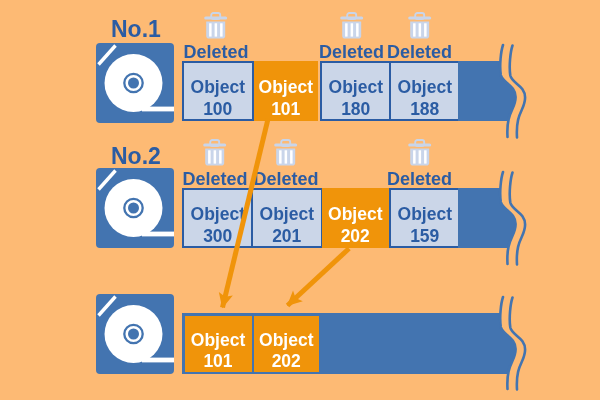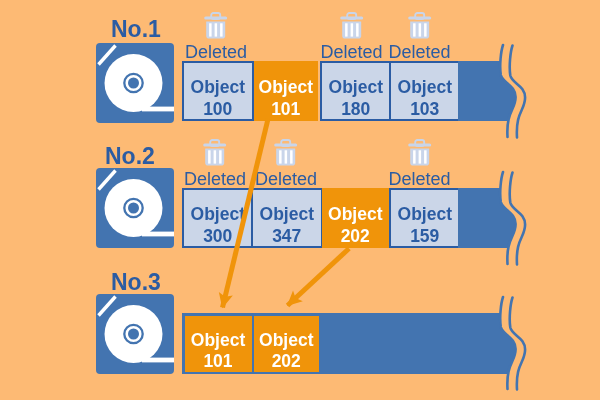--- a/index.html
+++ b/index.html
@@ -1,21 +1,21 @@
 <!DOCTYPE html>
 <html><head>
 <meta charset="utf-8">
 <style>
   html,body{margin:0;padding:0;}
   body{width:600px;height:400px;background:#ffffff;overflow:hidden;
        font-family:"Liberation Sans","DejaVu Sans",sans-serif;}
   .canvas{position:relative;width:600px;height:400px;background:#fdba74;}
   .abs{position:absolute;}
   .tape-name{font-size:23px;font-weight:bold;color:#2b5ca3;line-height:1;white-space:nowrap;}
-  .deleted-label{font-size:18px;font-weight:normal;color:#2b5ca3;line-height:1;
+  .deleted-label{font-size:18px;font-weight:bold;color:#2b5ca3;line-height:1;
                  width:90px;text-align:center;}
   .cell{box-sizing:border-box;display:flex;flex-direction:column;align-items:center;
         justify-content:center;text-align:center;font-weight:bold;font-size:17.5px;
         line-height:21.5px;padding-top:15px;}
   .cell-light{background:#cbd6e8;border:2.5px solid #2b5ca3;color:#2b5ca3;}
   .cell-orange{background:#f0940a;color:#ffffff;}
   .tail{background:#4374b0;}
   .band3{background:#4374b0;}
   svg{display:block;}
 </style>
@@ -75,33 +75,33 @@
   <div class="abs cell cell-orange" style="left:253.5px;top:61px;width:64.5px;height:60px;">
     <div>Object</div>
     <div>101</div>
   </div>
   <div class="abs cell cell-light" style="left:320px;top:61px;width:71.5px;height:60px;">
     <div>Object</div>
     <div>180</div>
   </div>
   <div class="abs cell cell-light" style="left:389px;top:61px;width:71.5px;height:60px;">
     <div>Object</div>
-    <div>103</div>
+    <div>188</div>
   </div>
   <div class="abs tail" style="left:458px;top:61px;width:35px;height:60px;"></div>
   <svg class="abs" style="left:490px;top:43px;" width="46" height="97">
       <clipPath id="torn-clip-1">
         <rect x="0" y="18" width="46" height="60"></rect>
       </clipPath>
     <use href="#torn-fill" clip-path="url(#torn-clip-1)"></use>
     <use href="#torn-curve"></use>
     <use href="#torn-curve" x="9.5" y="0.5"></use>
     </svg>
 
-  <div class="abs tape-name" style="left:105px;top:145px;">No.2</div>
+  <div class="abs tape-name" style="left:111px;top:145px;">No.2</div>
   <svg class="abs" style="left:96px;top:168px;" width="78" height="80">
       <use href="#cartridge"></use>
     </svg>
 
   <svg class="abs" style="left:203px;top:139px;" width="24" height="27">
       <use href="#trash"></use>
     </svg>
   <div class="abs deleted-label" style="left:170px;top:170px;">Deleted</div>
   <svg class="abs" style="left:274px;top:139px;" width="24" height="27">
       <use href="#trash"></use>
@@ -111,41 +111,40 @@
       <use href="#trash"></use>
     </svg>
   <div class="abs deleted-label" style="left:374.5px;top:170px;">Deleted</div>
 
   <div class="abs cell cell-light" style="left:182px;top:188px;width:71.5px;height:60px;">
     <div>Object</div>
     <div>300</div>
   </div>
   <div class="abs cell cell-light" style="left:251px;top:188px;width:71.5px;height:60px;">
     <div>Object</div>
-    <div>347</div>
+    <div>201</div>
   </div>
   <div class="abs cell cell-orange" style="left:322px;top:188px;width:66.5px;height:60px;">
     <div>Object</div>
     <div>202</div>
   </div>
   <div class="abs cell cell-light" style="left:389px;top:188px;width:71.5px;height:60px;">
     <div>Object</div>
     <div>159</div>
   </div>
   <div class="abs tail" style="left:458px;top:188px;width:35px;height:60px;"></div>
   <svg class="abs" style="left:490px;top:170px;" width="46" height="97">
       <clipPath id="torn-clip-2">
         <rect x="0" y="18" width="46" height="60"></rect>
       </clipPath>
     <use href="#torn-fill" clip-path="url(#torn-clip-2)"></use>
     <use href="#torn-curve"></use>
     <use href="#torn-curve" x="9.5" y="0.5"></use>
     </svg>
 
-  <div class="abs tape-name" style="left:111px;top:271px;">No.3</div>
   <svg class="abs" style="left:96px;top:294px;" width="78" height="80">
       <use href="#cartridge"></use>
     </svg>
 
   <div class="abs band3" style="left:182px;top:313px;width:311px;height:61px;"></div>
   <div class="abs cell cell-orange" style="left:184.5px;top:315.5px;width:67px;height:56px;">
     <div>Object</div>
     <div>101</div>
   </div>
   <div class="abs cell cell-orange" style="left:254px;top:315.5px;width:64.5px;height:56px;">

